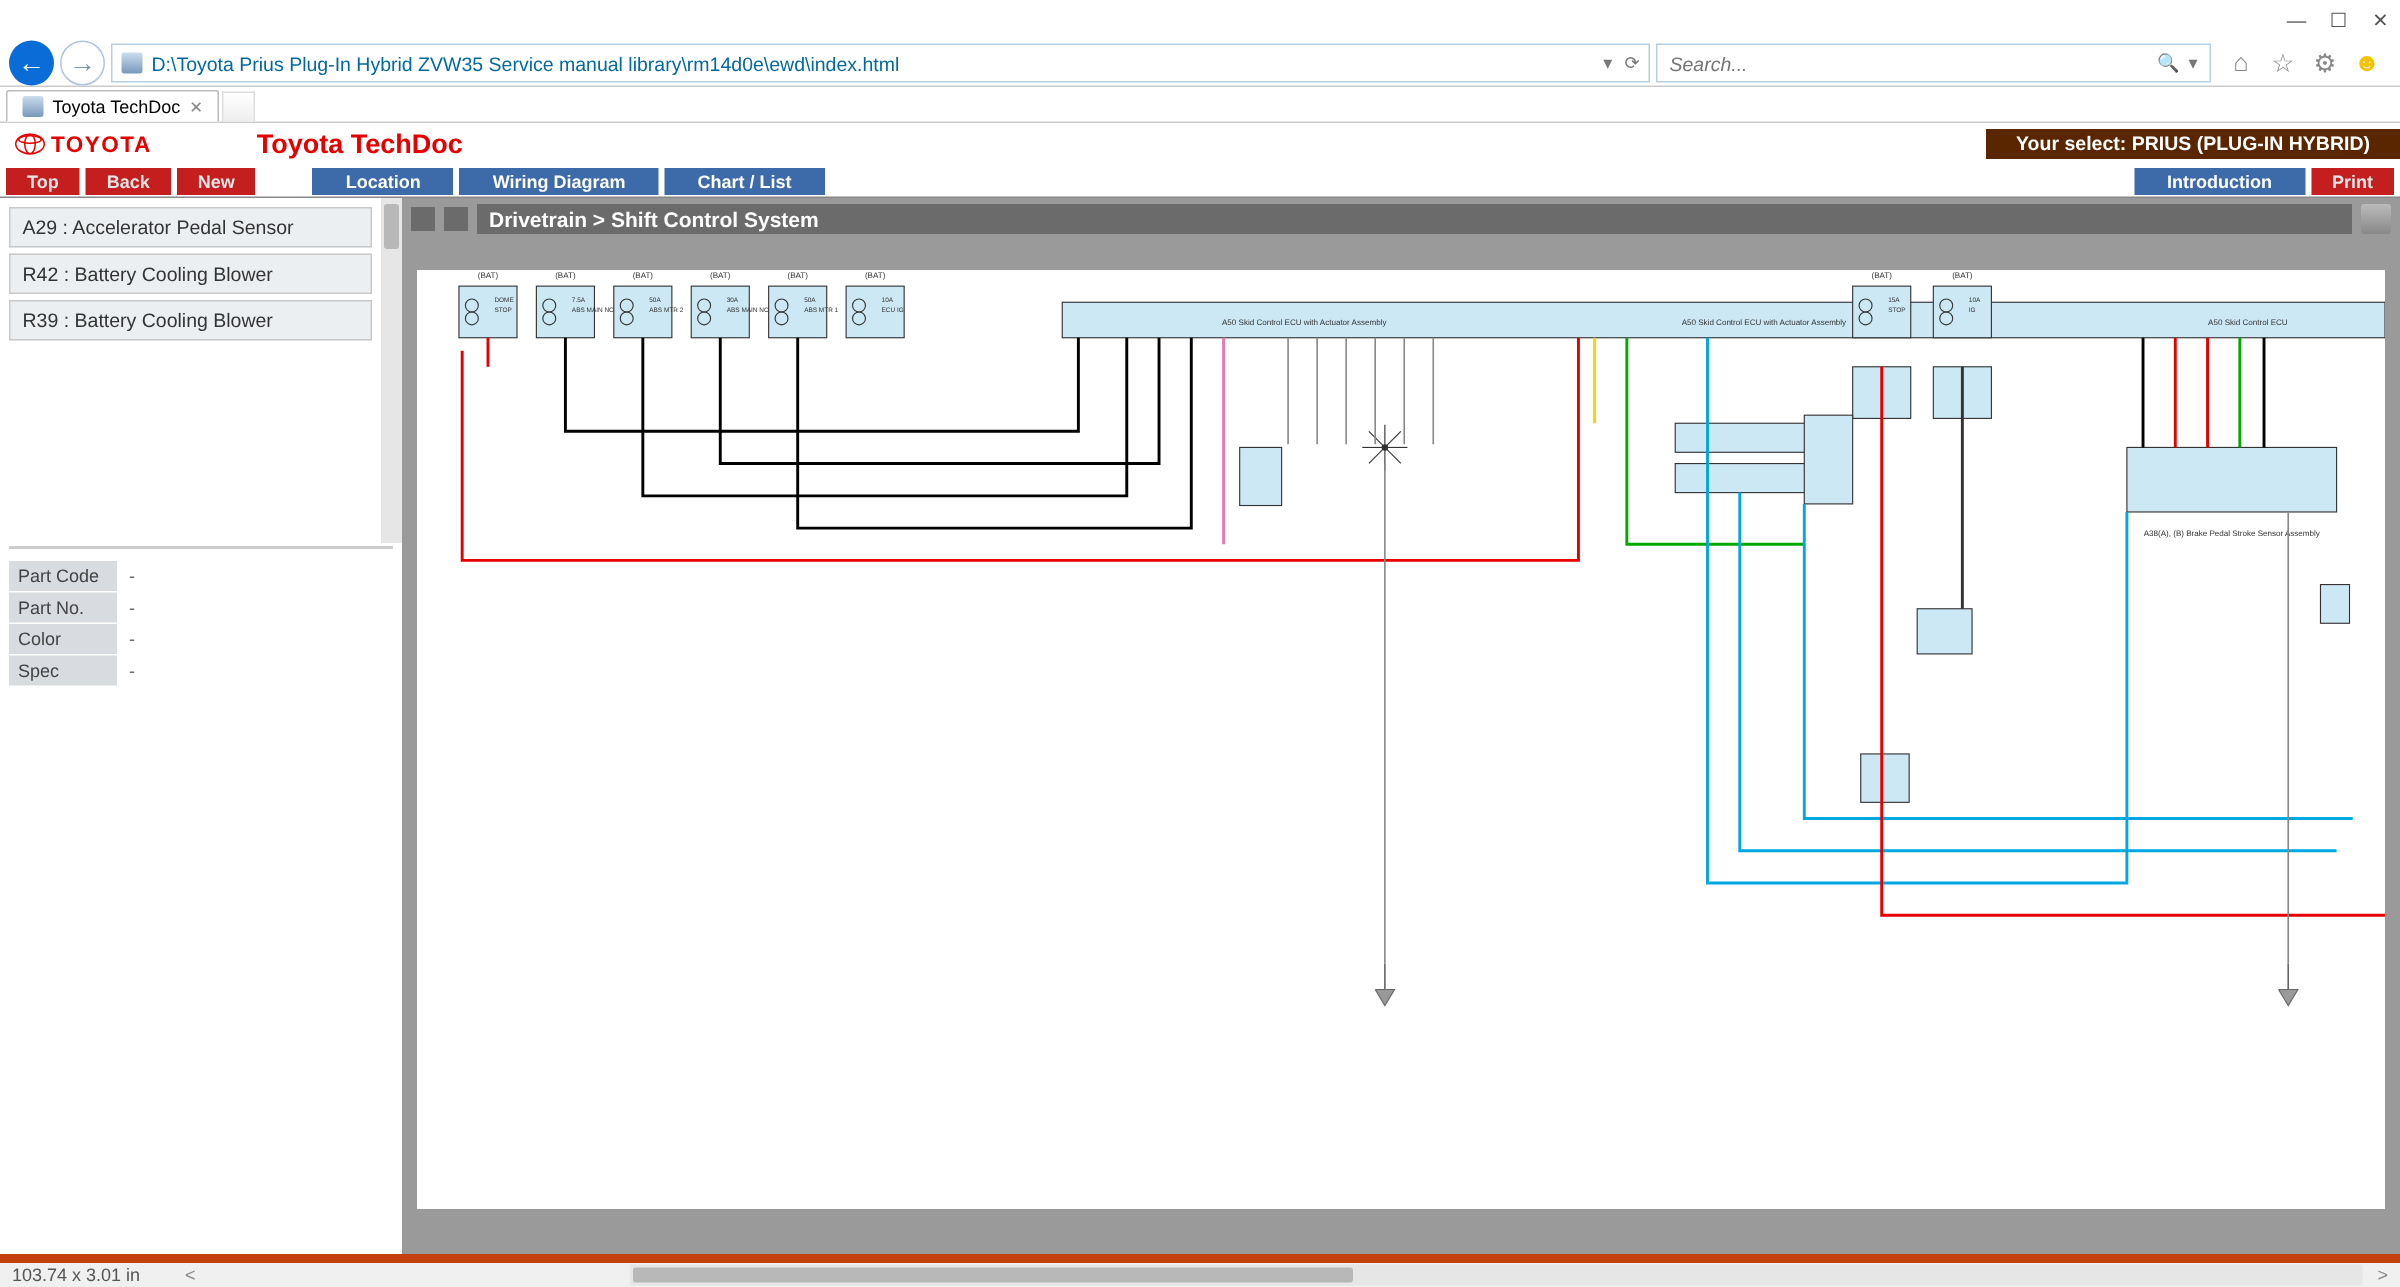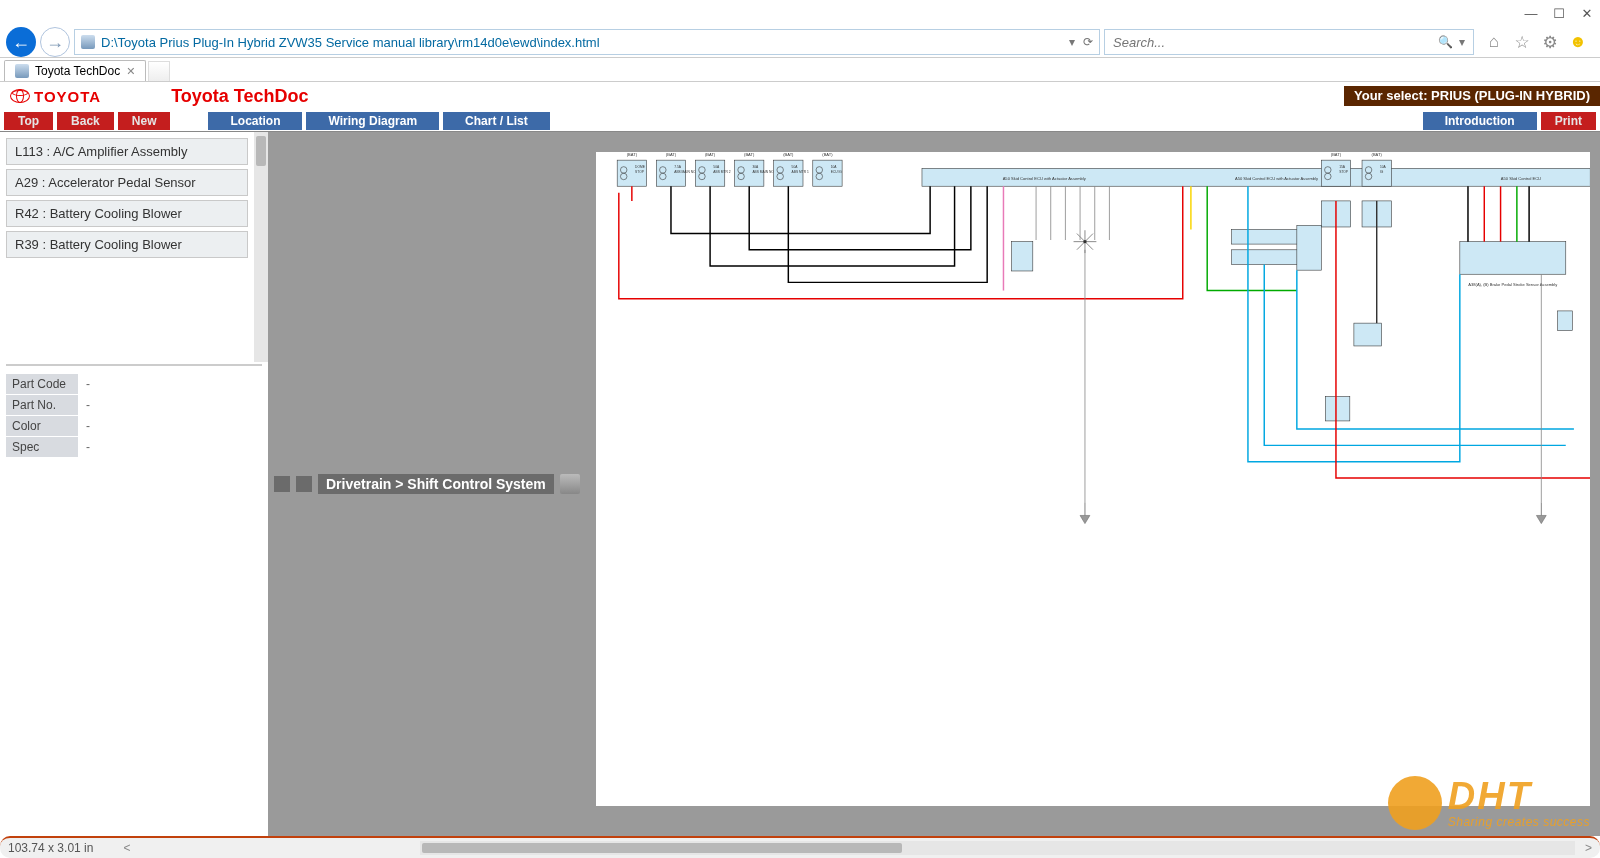--- a/index.html
+++ b/index.html
@@ -32,21 +32,21 @@
 
 .app-header { display: flex; align-items: center; background: #fff; height: 28px; }
 .toyota-logo { display: flex; align-items: center; gap: 4px; padding: 0 10px; font-weight: bold; font-size: 15px; letter-spacing: 1px; color: #e60000; }
 .logo-ellipse { position: relative; width: 20px; height: 14px; }
 .logo-ellipse span { position: absolute; border: 1.5px solid #e60000; border-radius: 50%; }
 .le1 { width: 20px; height: 14px; left: 0; top: 0; }
 .le2 { width: 8px; height: 14px; left: 6px; top: 0; }
 .le3 { width: 16px; height: 6px; left: 2px; top: 1px; }
 .app-title { font-weight: bold; color: #e60000; font-size: 18px; padding-left: 60px; }
 .app-header-spacer { flex: 1; }
-.your-select { background: #5a2600; color: #fff; font-weight: bold; font-size: 13px; padding: 2px 10px; min-width: 240px; line-height: 1.2; }
+.your-select { background: #5a2600; color: #fff; font-weight: bold; font-size: 13px; padding: 2px 20px; min-width: 240px; line-height: 1.2; }
 
 
 .toolbar { display: flex; align-items: center; background: #fff; height: 22px; gap: 4px; padding: 0 4px; border-bottom: 1px solid #888; }
 .btn-red { background: #c41e1e; color: #e5e5e5; padding: 2px 14px; font-size: 12px; font-weight: bold; }
 .btn-blue { background: #3d6aa8; color: #fff; padding: 2px 22px; font-size: 12px; font-weight: bold; }
 .spacer { flex: 1; }
 
 
 .main { display: flex; height: calc(100vh - 132px - 22px); }
 .sidebar { width: 268px; background: #fff; display: flex; flex-direction: column; }
@@ -57,31 +57,31 @@
 
 .part-list-wrap { display: flex; }
 .part-list-inner { flex: 1; }
 
 .info-table { margin: 6px; }
 .info-row { display: flex; margin-bottom: 1px; }
 .info-label { width: 72px; background: #d8dbe0; padding: 3px 6px; font-size: 12px; color: #444; }
 .info-val { padding: 3px 8px; font-size: 12px; color: #666; }
 
 
-.content { flex: 1; background: #9a9a9a; display: flex; flex-direction: row; position: relative; }
+.content { flex: 1; background: #9a9a9a; display: flex; flex-direction: column; position: relative; }
 .breadcrumb-bar { display: flex; align-items: center; background: #9a9a9a; padding: 4px 6px; gap: 6px; }
 .bc-icon { width: 16px; height: 16px; background: #6b6b6b; }
 .bc-text { flex: 1; background: #6b6b6b; color: #fff; font-weight: bold; padding: 2px 8px; font-size: 14px; }
 .print-icon { width: 20px; height: 20px; background: linear-gradient(#bbb,#888); border-radius: 2px; }
 
 .diagram-viewport { flex: 1; position: relative; overflow: hidden; padding: 20px 10px 30px 10px; }
 .diagram-canvas { background: #fff; width: 100%; height: 100%; position: relative; }
 
 
-.status-bar { height: 22px; background: #f0f0f0; border-top: 2px solid #c2410c; display: flex; align-items: center; padding: 0 8px; gap: 10px; font-size: 12px; color: #555; position: fixed; bottom: 0; left: 0; right: 0; border-radius: 10px; }
+.status-bar { height: 22px; background: #f0f0f0; border-top: 6px solid #c2410c; display: flex; align-items: center; padding: 0 8px; gap: 10px; font-size: 12px; color: #555; position: fixed; bottom: 0; left: 0; right: 0; }
 .hscroll { flex: 1; height: 14px; background: #e6e6e6; position: relative; margin-left: 280px; }
 .hscroll-thumb { position: absolute; height: 10px; top: 2px; background: #b8b8b8; border-radius: 2px; }
 
 
 .watermark { position: absolute; right: 10px; bottom: 6px; display: flex; align-items: center; gap: 6px; opacity: .9; }
 .wm-circle { width: 54px; height: 54px; border-radius: 50%; background: #f0a020; position: relative; }
 .wm-text { display: flex; flex-direction: column; }
 .wm-main { font-size: 38px; font-weight: bold; font-style: italic; color: #f0a020; letter-spacing: 2px; line-height: 1; }
 .wm-sub { font-size: 12px; color: #f0a020; font-style: italic; letter-spacing: 0.5px; }
 
@@ -157,21 +157,20 @@
   <div class="spacer"></div>
   <div class="btn-blue">Introduction</div>
   <div class="btn-red">Print</div>
 </div>
 
 <div class="main">
   <div class="sidebar">
     <div class="part-list-wrap">
       <div class="part-list-inner">
         <div class="part-list">
-          <div class="part-item">L113 : A/C Amplifier Assembly</div>
           <div class="part-item">A29 : Accelerator Pedal Sensor</div>
           <div class="part-item">R42 : Battery Cooling Blower</div>
           <div class="part-item">R39 : Battery Cooling Blower</div>
         </div>
       </div>
       <div class="scroll-track">
         <div class="scroll-thumb" style="top:4px;height:30px"></div>
       </div>
     </div>
     <div style="height:2px;background:#ccc;margin:2px 6px"></div>
@@ -305,27 +304,20 @@
             <polyline points="600,430 600,446" stroke="#666" stroke-width="1"></polyline>
             <polyline points="594,446 606,446 600,456 594,446" fill="#999" stroke="#666" stroke-width="0.7"></polyline>
             <polyline points="1160,430 1160,446" stroke="#666" stroke-width="1"></polyline>
             <polyline points="1154,446 1166,446 1160,456 1154,446" fill="#999" stroke="#666" stroke-width="0.7"></polyline>
             <polyline points="600,120 600,430" fill="none" stroke="#888" stroke-width="1"></polyline>
             <polyline points="1160,150 1160,430" fill="none" stroke="#888" stroke-width="1"></polyline>
           </svg>
       </div>
     </div>
 
-    <div class="watermark">
-      <div class="wm-circle"></div>
-      <div class="wm-text">
-        <div class="wm-main">DHT</div>
-        <div class="wm-sub">Sharing creates success</div>
-      </div>
-    </div>
   </div>
 </div>
 
 <div class="status-bar">
   <span>103.74 x 3.01 in</span>
   <span style="margin-left:20px;color:#888">&lt;</span>
   <div class="hscroll">
     <div class="hscroll-thumb" style="left:2px;width:480px"></div>
   </div>
   <span style="color:#888">&gt;</span>

